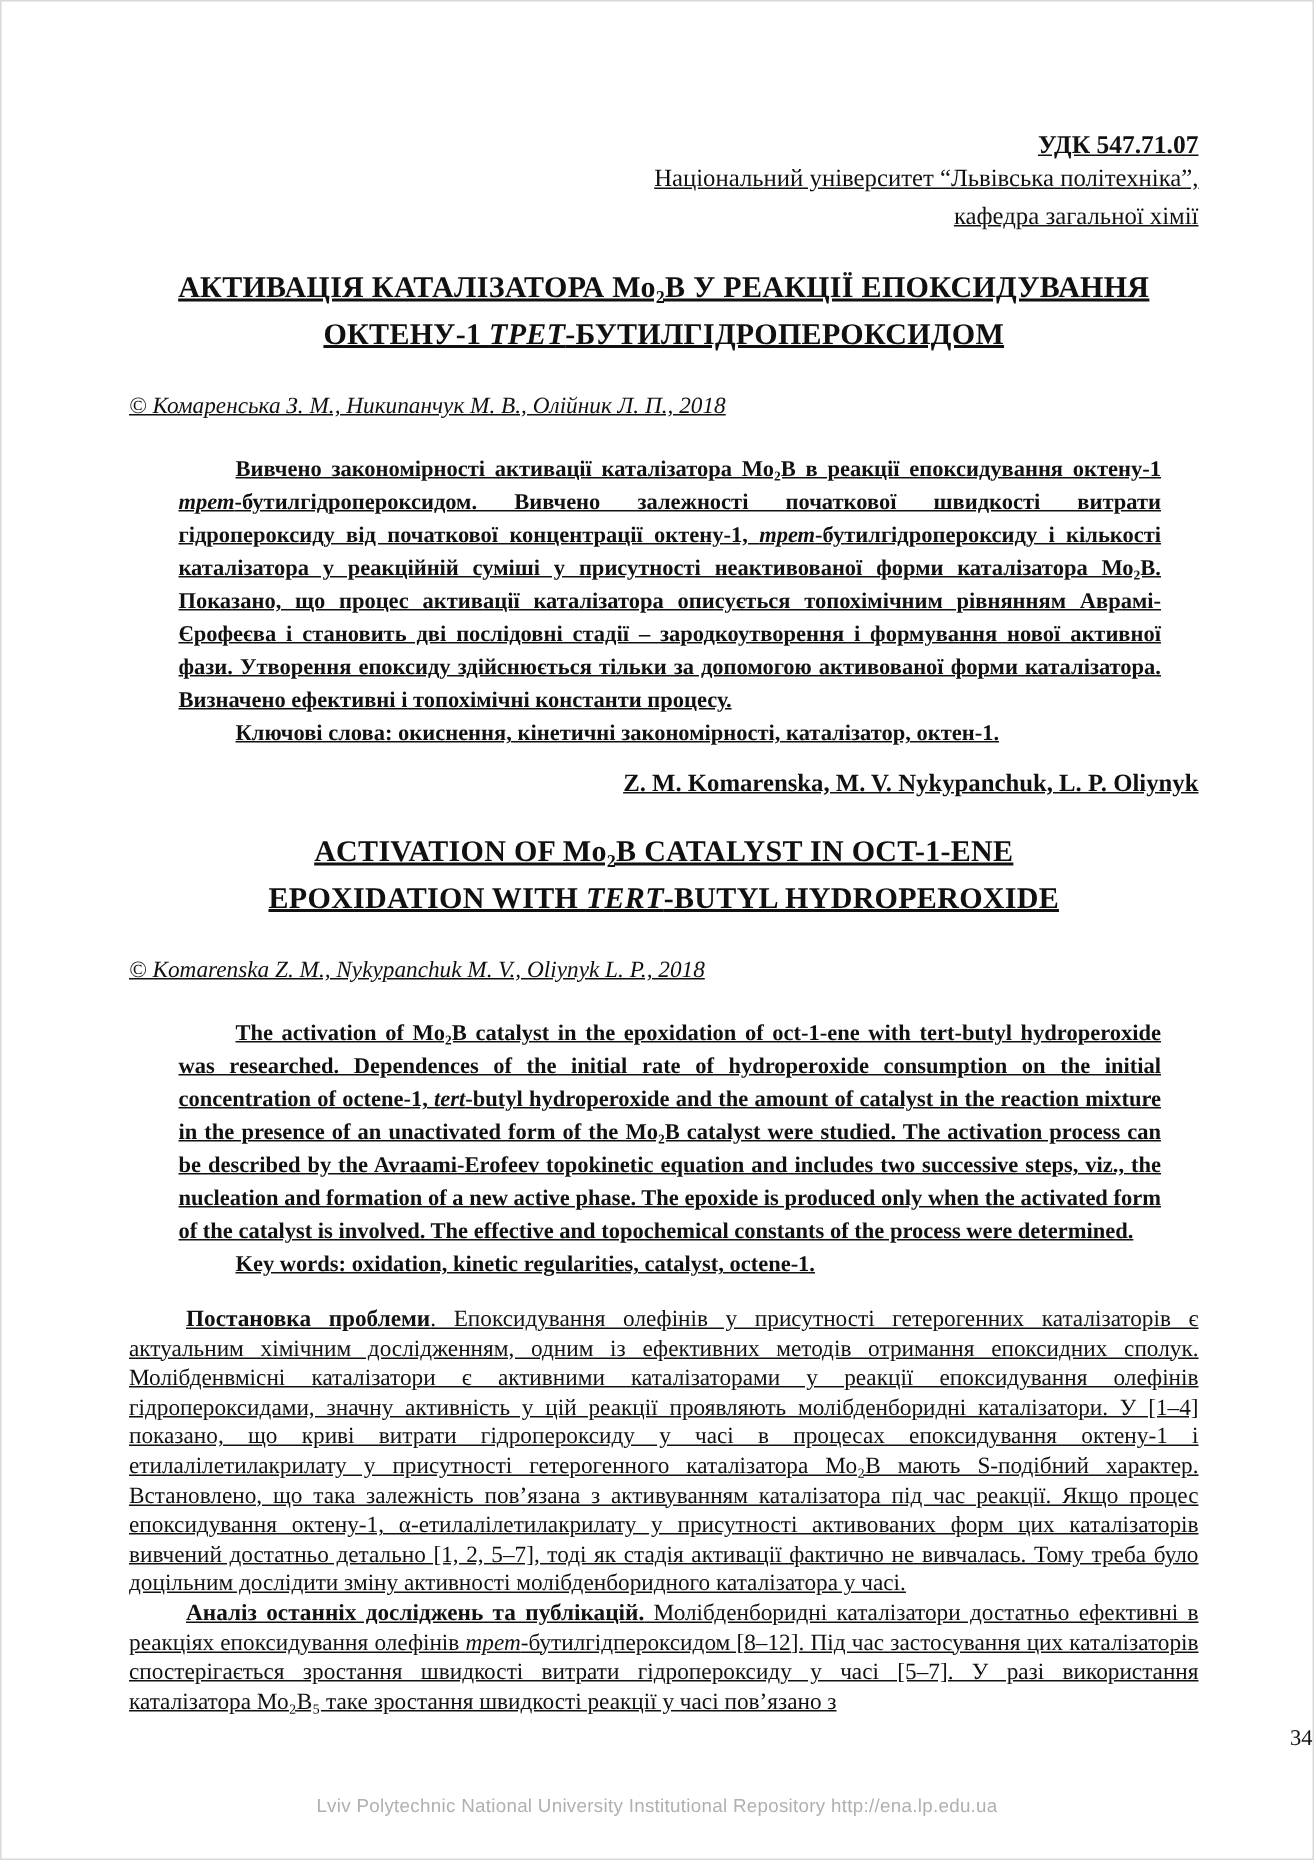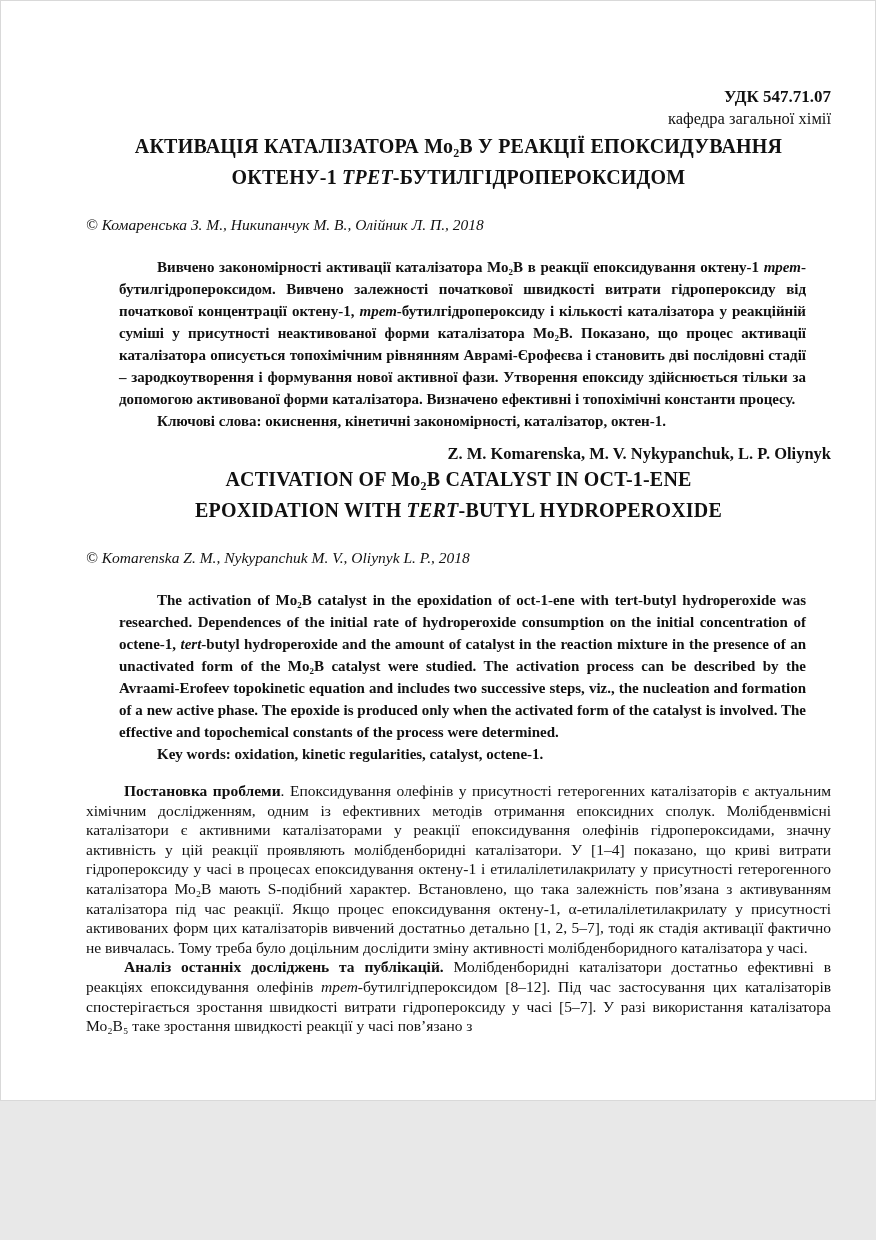--- a/index.html
+++ b/index.html
@@ -1,27 +1,28 @@
 <!DOCTYPE html>
 <html lang="uk"><head>
 <meta charset="utf-8">
 <style>
   html, body { margin: 0; padding: 0; background: #e8e8e8; }
   .page {
     position: relative;
     width: 876px;
-    height: 1101px;
+    height: 1240px;
     margin: 0 auto;
     background: #ffffff;
     border: 1px solid #d9d9d9;
     box-sizing: border-box;
-    padding: 86px 44px 0 85px;
+    padding: 86px 76px 0 85px;
     font-family: "Liberation Serif", "DejaVu Serif", serif;
     color: #111111;
     overflow: hidden;
+    text-decoration: underline;
   }
   .udc {
     text-align: right;
     font-weight: bold;
     font-size: 17px;
     line-height: 19px;
   }
   .authors-ua {
     text-align: right;
     font-weight: bold;
@@ -32,20 +33,21 @@
   .affil {
     text-align: right;
     font-size: 16.5px;
     line-height: 25px;
   }
   .title {
     text-align: center;
     font-weight: bold;
     font-size: 20px;
     line-height: 31px;
+    margin-top: 21px;
     letter-spacing: 0.2px;
   }
   .copyright {
     font-style: italic;
     font-size: 15.5px;
     margin-top: 22px;
     line-height: 19px;
   }
   .abstract {
     margin: 22px 25px 0 33px;
@@ -94,20 +96,21 @@
     letter-spacing: 0.2px;
   }
 </style>
 </head>
 <body>
 
 <div class="page">
 
   <div class="udc">УДК  547.71.07</div>
 
+  <div class="affil">Національний університет “Львівська політехніка”,</div>
   <div class="affil">кафедра загальної хімії</div>
 
   <div class="title"><span>АКТИВАЦІЯ КАТАЛІЗАТОРА Мо₂В У РЕАКЦІЇ ЕПОКСИДУВАННЯ</span><br><span>ОКТЕНУ-1 </span><span class="it">ТРЕТ</span><span>-БУТИЛГІДРОПЕРОКСИДОМ</span></div>
 
   <div class="copyright">© Комаренська З. М., Никипанчук М. В., Олійник Л. П., 2018</div>
 
   <div class="abstract">
     <p><span>Вивчено закономірності активації каталізатора Мо₂В в реакції епоксидування октену-1 </span><span class="it">трет</span><span>-бутилгідропероксидом. Вивчено залежності початкової швидкості витрати гідропероксиду від початкової концентрації октену-1, </span><span class="it">трет</span><span>-бутилгідропероксиду і кількості каталізатора у реакційній суміші у присутності неактивованої форми каталізатора Мо₂В. Показано, що процес активації каталізатора описується топохімічним рівнянням Аврамі-Єрофеєва і становить дві послідовні стадії – зародкоутворення і формування нової активної фази. Утворення епоксиду здійснюється тільки за допомогою активованої форми каталізатора. Визначено ефективні і топохімічні константи процесу.</span></p>
     <p>Ключові слова: окиснення, кінетичні закономірності, каталізатор, октен-1.</p>
   </div>

